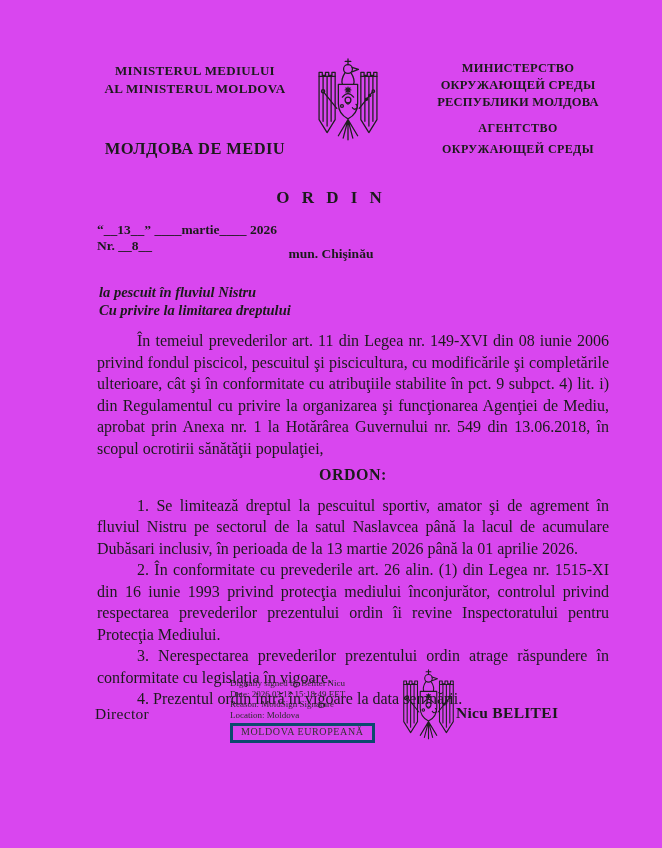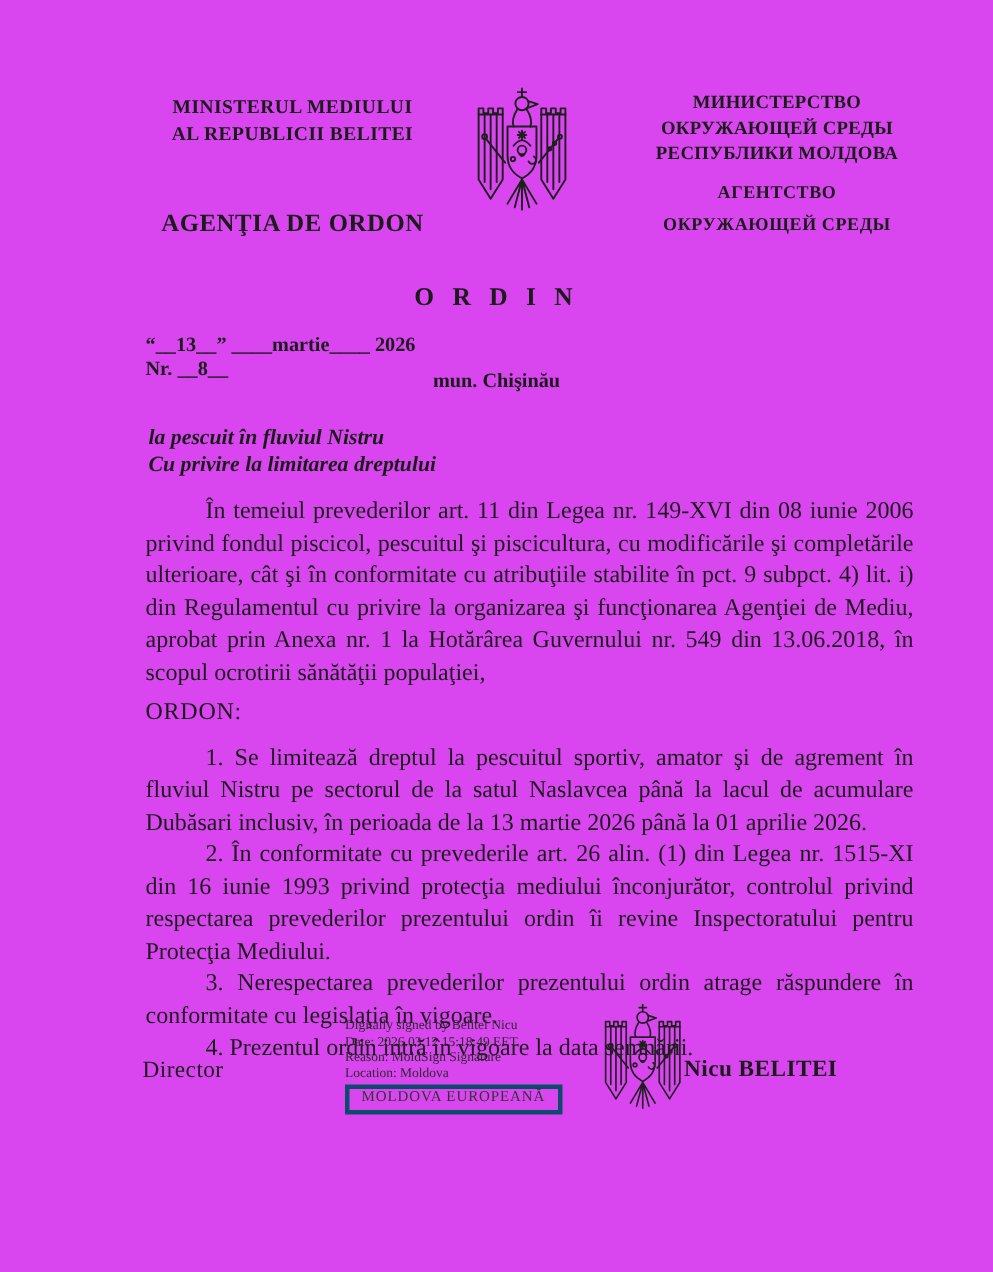--- a/index.html
+++ b/index.html
@@ -41,21 +41,21 @@
     position:absolute;left:99px;top:284px;width:300px;
     font-weight:bold;font-style:italic;font-size:14.5px;line-height:17.5px;
   }
   
   .body{
     position:absolute;left:97px;top:330px;width:512px;
     font-size:16px;line-height:21.5px;text-align:justify;
   }
   .body p{margin:0;text-indent:40px;}
   .ordon{
-    text-align:left;font-weight:normal;font-size:16px;
+    text-align:center;font-weight:bold;font-size:16px;
     margin:5px 0 9px 0;letter-spacing:.5px;
   }
   
   .sig-role{position:absolute;left:95px;top:705px;font-weight:normal;font-size:15.5px;letter-spacing:.3px;}
   .sig-digital{
     position:absolute;left:230px;top:678px;width:150px;
     font-size:9px;line-height:10.5px;color:#2a2a2a;
   }
   .sig-badge{
     display:inline-block;margin-top:3px;border:3px solid #0c4a6e;
@@ -96,22 +96,22 @@
         <circle cx="72" cy="48" r="1.4"></circle>
         <circle cx="68" cy="52.5" r="1.4"></circle>
     </g>
   </symbol>
 </svg>
 
 <div class="page">
 
   <div class="hdr-left">
     <div>MINISTERUL MEDIULUI</div>
-    <div>AL REPUBLICII BELITEI</div>
-    <div class="agency">AGENŢIA DE ORDON</div>
+    <div>AL MINISTERUL MOLDOVA</div>
+    <div class="agency">МОЛДОВА DE MEDIU</div>
   </div>
 
   <svg class="emblem-top" viewBox="0 0 90 112">
       <use href="#coat"></use>
     </svg>
 
   <div class="hdr-right">
     <div>МИНИСТЕРСТВО</div>
     <div>ОКРУЖАЮЩЕЙ СРЕДЫ</div>
     <div>РЕСПУБЛИКИ МОЛДОВА</div>

